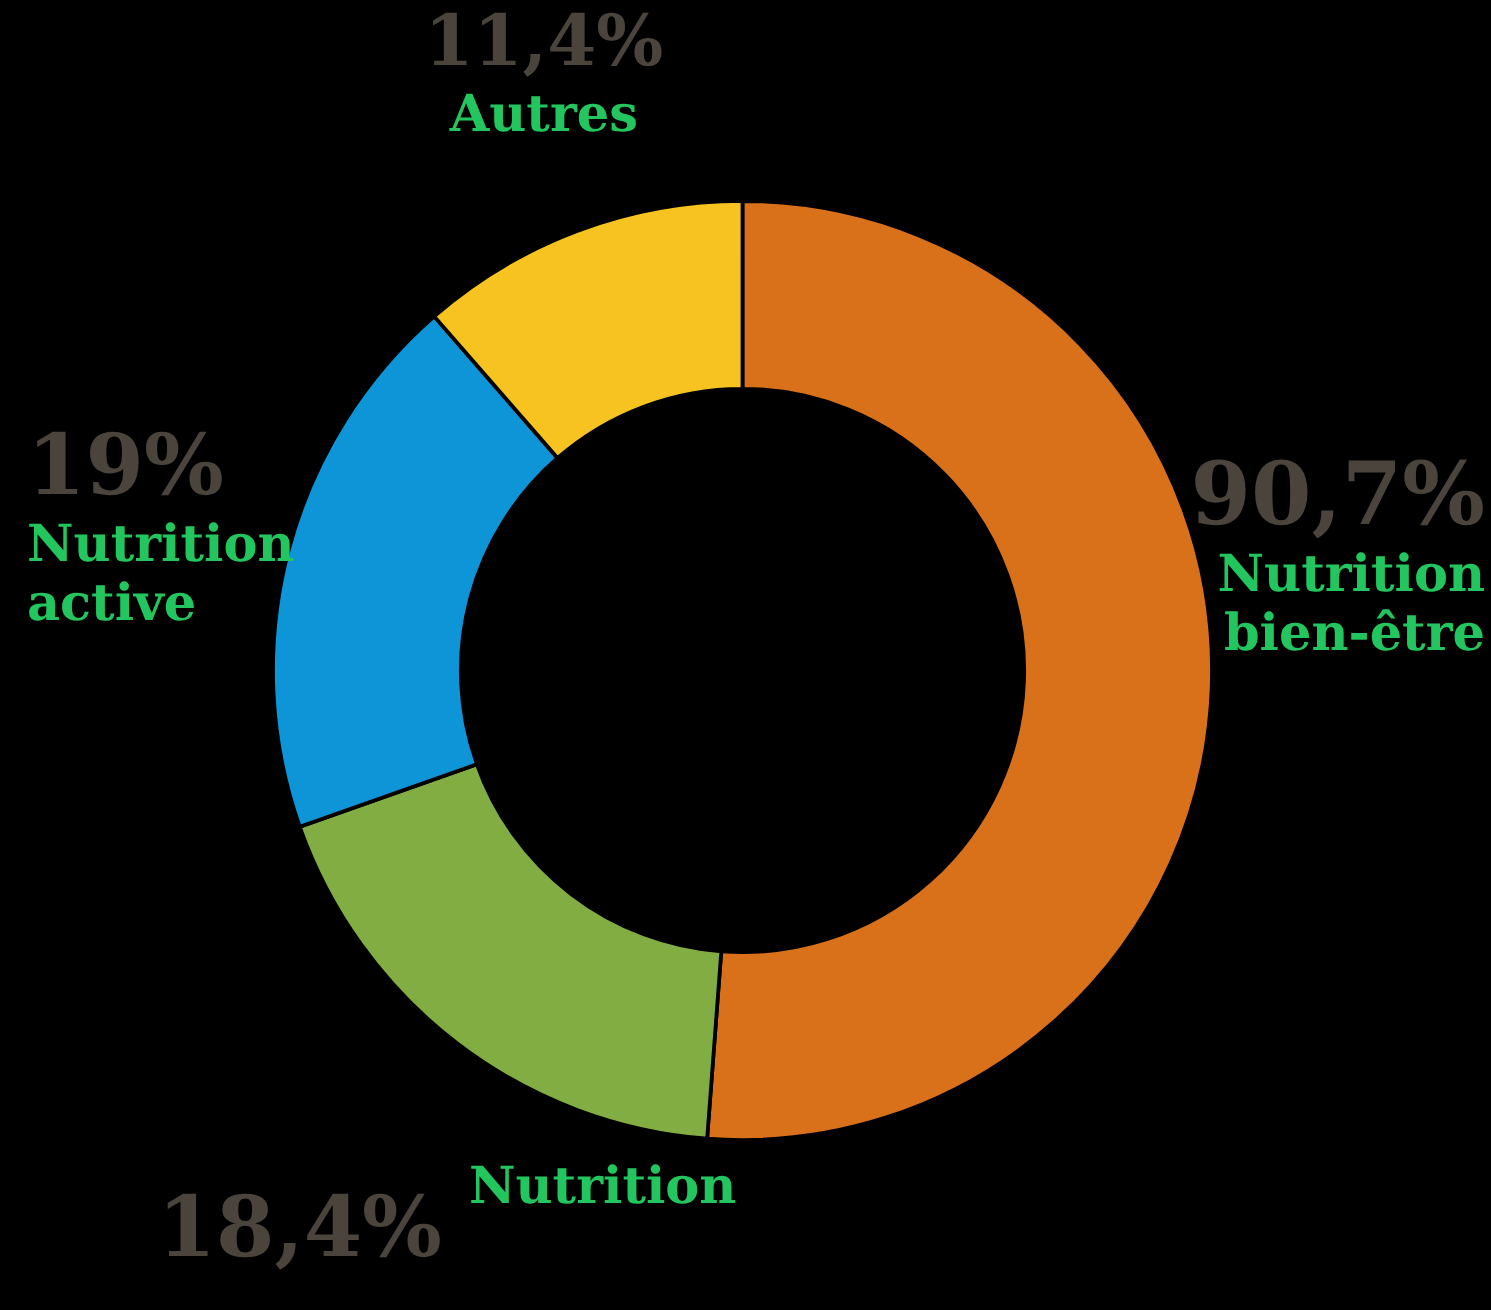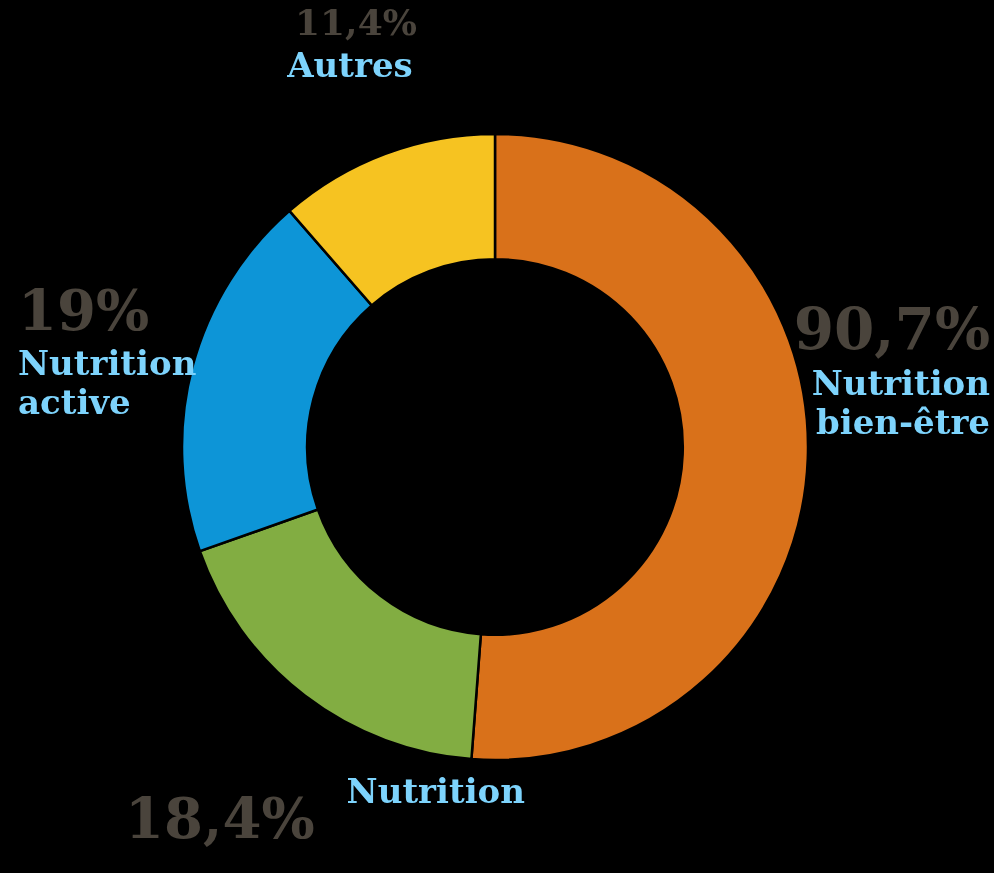--- a/index.html
+++ b/index.html
@@ -40,21 +40,21 @@
     font-weight: bold;
     font-size: 56px;
     color: #4a443c;
     letter-spacing: 0px;
     white-space: nowrap;
   }
   .name {
     font-family: "DejaVu Serif", serif;
     font-weight: bold;
     font-size: 34px;
-    color: #7dd3fc;
+    color: #22c55e;
     white-space: nowrap;
     line-height: 1.15;
     margin-top: 6px;
   }
 
   
   #label-bienetre {
     right: 4px;
     top: 300px;
     text-align: right;
@@ -68,30 +68,29 @@
     text-align: left;
   }
   #label-active .pct { font-size: 56px; }
 
   
   #label-autres {
     left: 283px;
     top: 4px;
     text-align: center;
   }
-  #label-autres .pct { font-size: 36px; margin-left: 12px; }
+  #label-autres .pct { font-size: 47px; }
 
   
   #label-vegetale {
     left: 105px;
     top: 772px;
     display: flex;
     align-items: flex-start;
-    gap: 32px;
-    margin-left: 20px;
+    gap: 18px;
   }
   #label-vegetale .pct { font-size: 56px; padding-top: 18px; }
   #label-vegetale .name { margin-top: 0; text-align: left; }
 
   .name-line { display: block; }
 </style>
 </head>
 <body>
 
 <div id="page">

